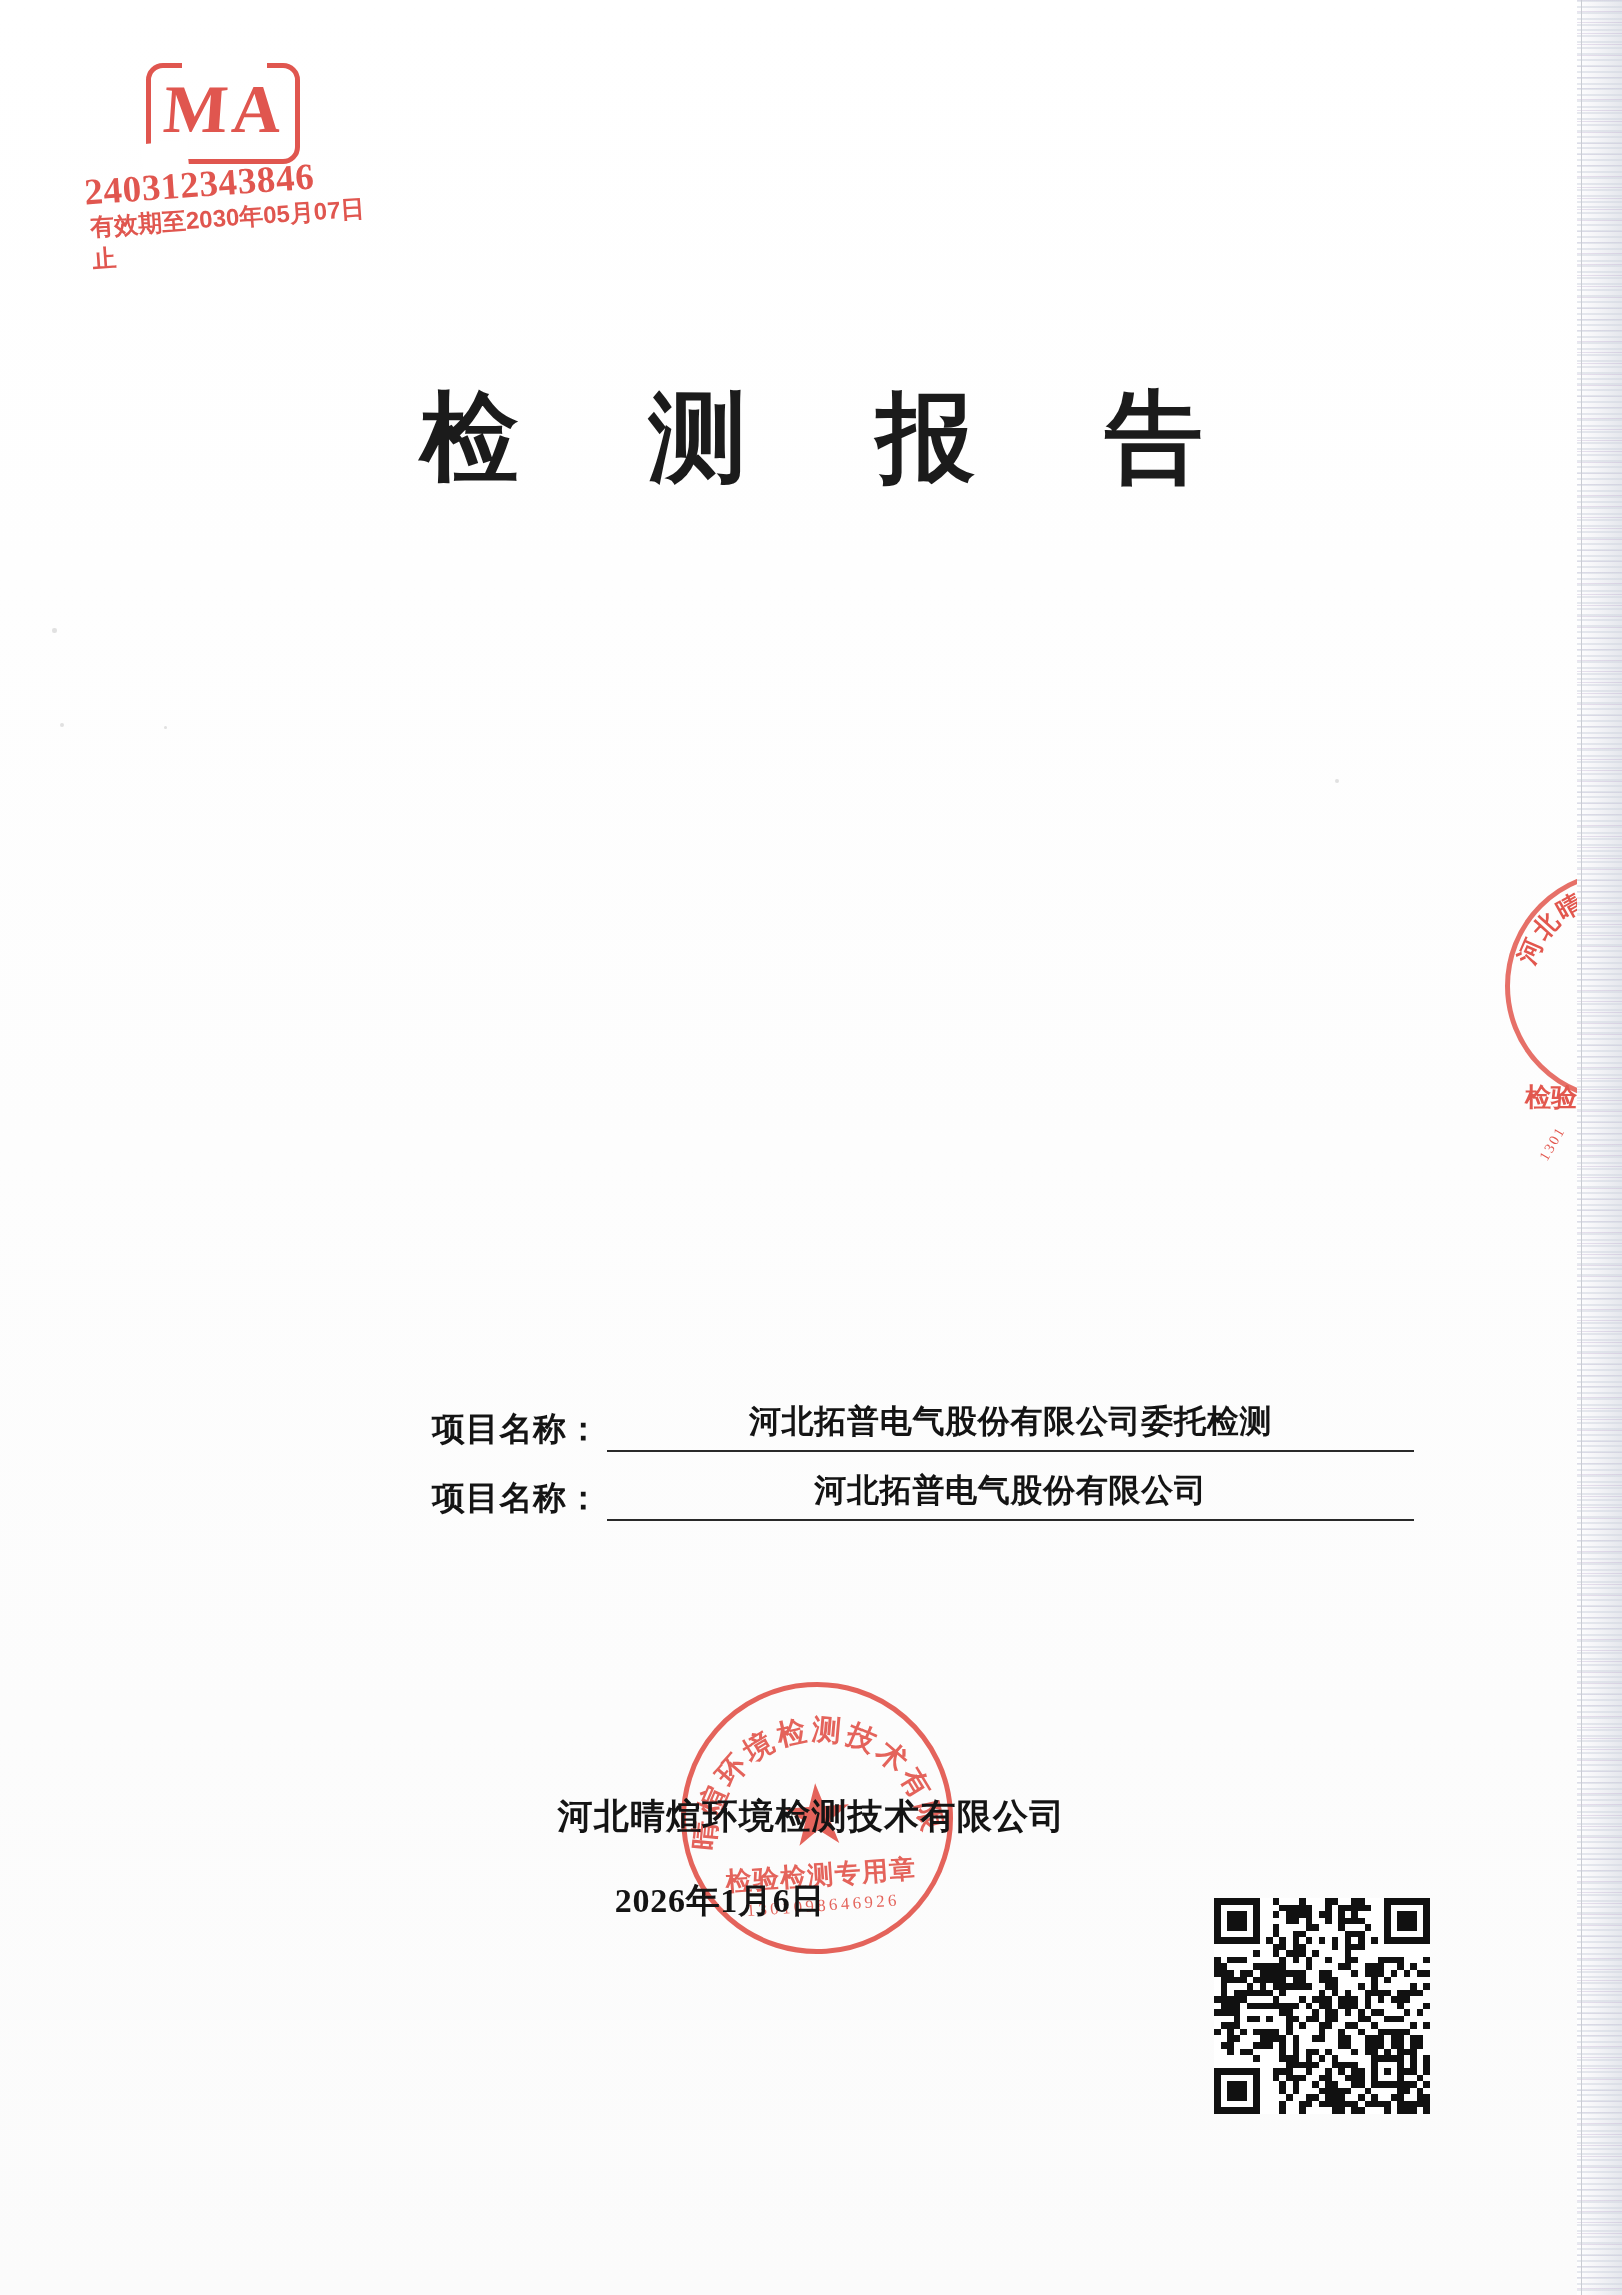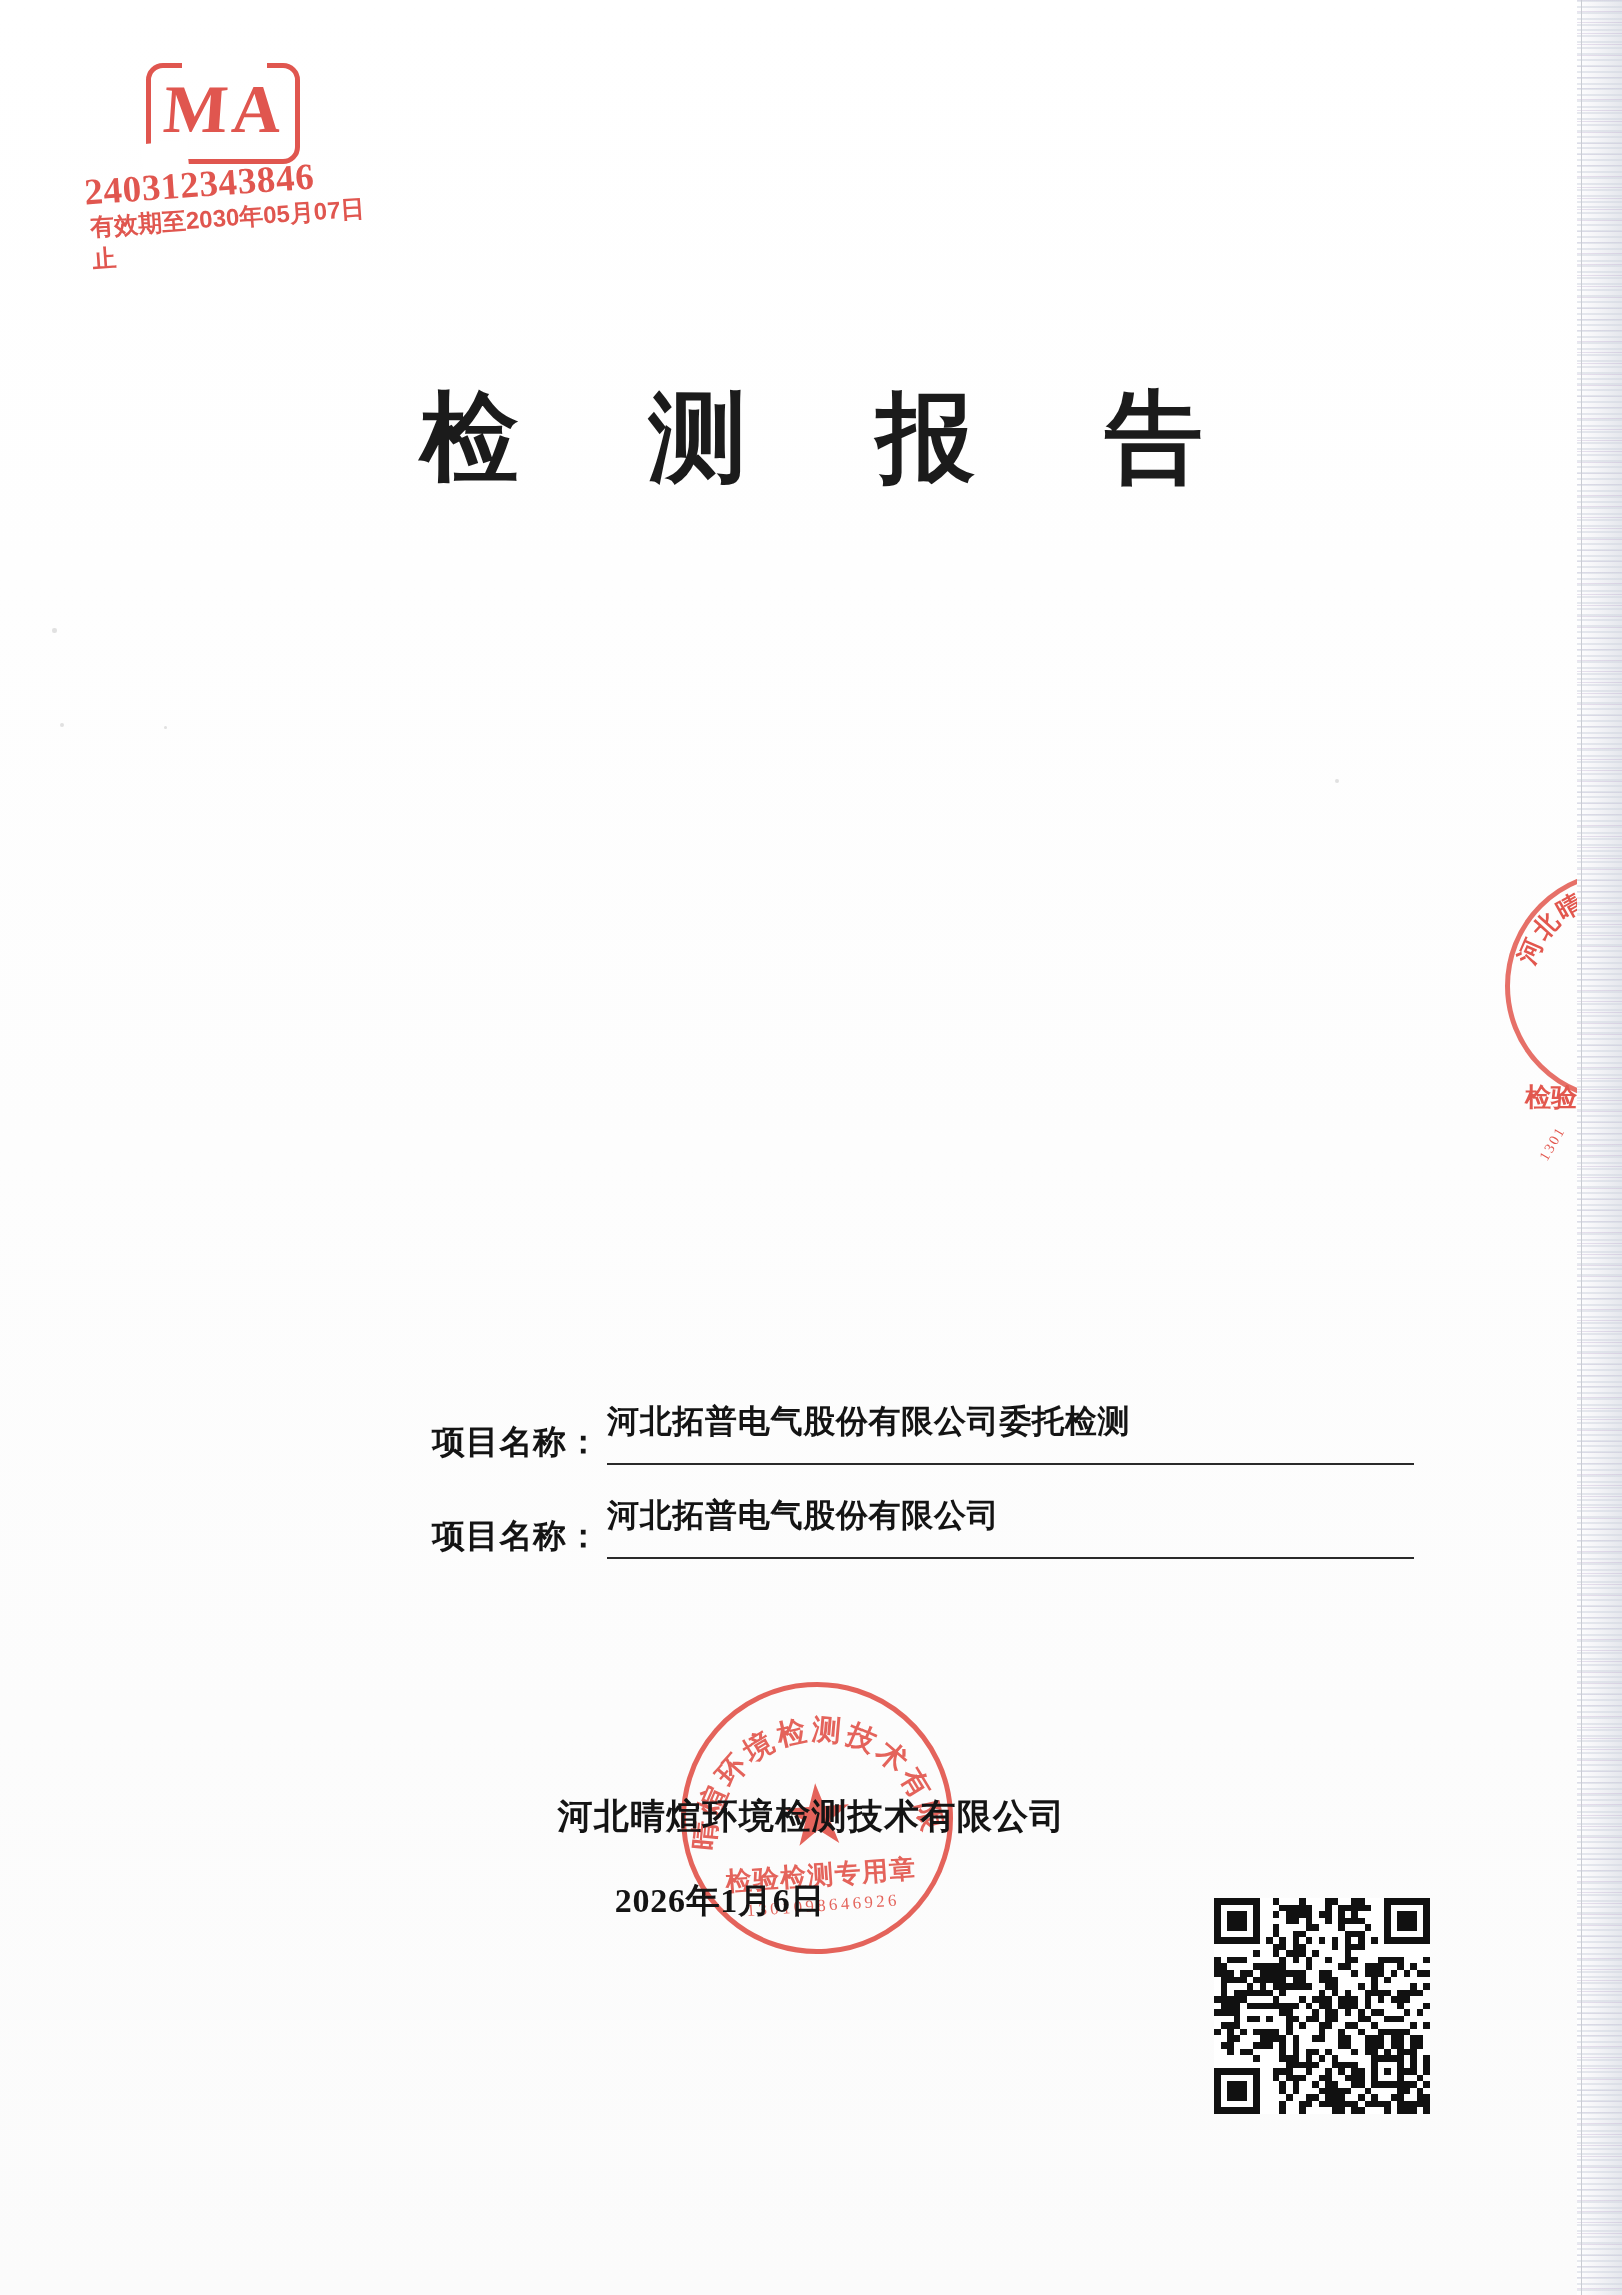--- a/index.html
+++ b/index.html
@@ -154,38 +154,39 @@
   
   .fields {
     position: absolute;
     left: 432px;
     top: 1400px;
     width: 982px;
   }
   .field-row {
     display: flex;
     align-items: flex-end;
-    margin-bottom: 29px;
+    margin-bottom: 17px;
     font-size: 33px;
     color: #141414;
   }
   .field-label {
     font-family: "DejaVu Sans", sans-serif;
     font-weight: bold;
     font-size: 33px;
     white-space: nowrap;
     letter-spacing: 0.7px;
   }
   .field-value {
     flex: 1;
     font-family: Liberation Mono, monospace;
     font-weight: bold;
     font-size: 32px;
+    text-align: center;
     border-bottom: 2px solid #2a2a2a;
-    padding-bottom: 19px;
+    padding-bottom: 6px;
     margin-left: 6.5px;
     letter-spacing: 0.7px;
   }
 
   
   .company-name {
     position: absolute;
     left: 0;
     top: 1793px;
     width: 1623px;

